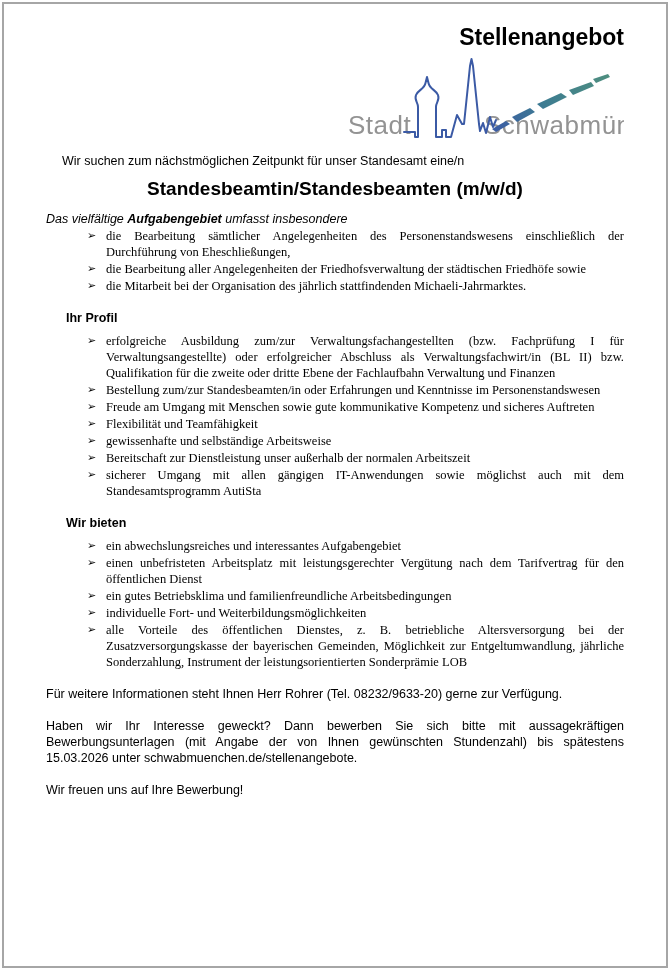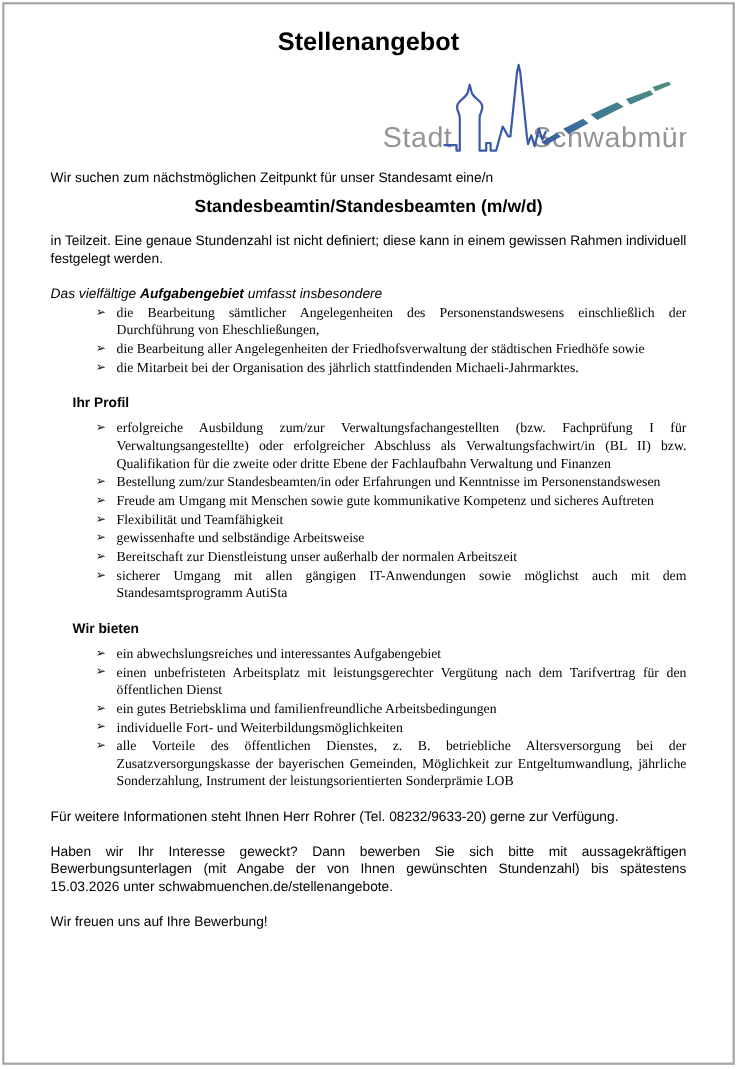--- a/index.html
+++ b/index.html
@@ -15,33 +15,33 @@
     font-size: 12.5px;
     line-height: 16px;
     color: #000000;
     background: #ffffff;
     overflow: hidden;
   }
   .doc-title {
     font-size: 23px;
     line-height: 27px;
     font-weight: bold;
-    text-align: center;
+    text-align: right;
     margin: 6px 0 0 0;
   }
   .logo-wrap { text-align: right; margin: 2px 0 6px 0; }
   .logo-wrap svg { display: inline-block; vertical-align: top; }
   .logo-gray-text {
     font-family: "Liberation Sans", sans-serif;
     fill: #939393;
     letter-spacing: 0.5px;
   }
-  .intro-line { margin: 0 0 11px 0; }
+  .intro-line { margin: 0 0 11px 16px; }
   .position-title {
-    font-size: 16px;
+    font-size: 19px;
     line-height: 18px;
     font-weight: bold;
     text-align: center;
     margin: 0 0 13px 0;
   }
   .para { text-align: justify; margin: 0 0 16px 0; }
   .lead-line { margin: 0; text-align: justify; font-style: italic; }
   .sect-heading {
     font-size: 12.5px;
     line-height: 16px;
@@ -97,21 +97,20 @@
         <path d="M225 37 L247 29 L250 33 L229 42 Z"></path>
         <path d="M249 26 L264 21 L266 24 L252 30 Z"></path>
       </g>
     </svg>
   </div>
 
   <p class="intro-line">Wir suchen zum nächstmöglichen Zeitpunkt für unser Standesamt eine/n</p>
 
   <h2 class="position-title">Standesbeamtin/Standesbeamten (m/w/d)</h2>
 
-  <p class="para">in Teilzeit. Eine genaue Stundenzahl ist nicht definiert; diese kann in einem gewissen Rahmen individuell festgelegt werden.</p>
 
   <p class="lead-line"><span>Das vielfältige </span><b>Aufgabengebiet</b><span> umfasst insbesondere</span></p>
 
   <ul class="arrow-list">
     <li>
         <span class="bullet">➢</span>
         <span class="li-text">die Bearbeitung sämtlicher Angelegenheiten des Personenstandswesens einschließlich der Durchführung von Eheschließungen,</span>
       </li>
     <li>
         <span class="bullet">➢</span>

